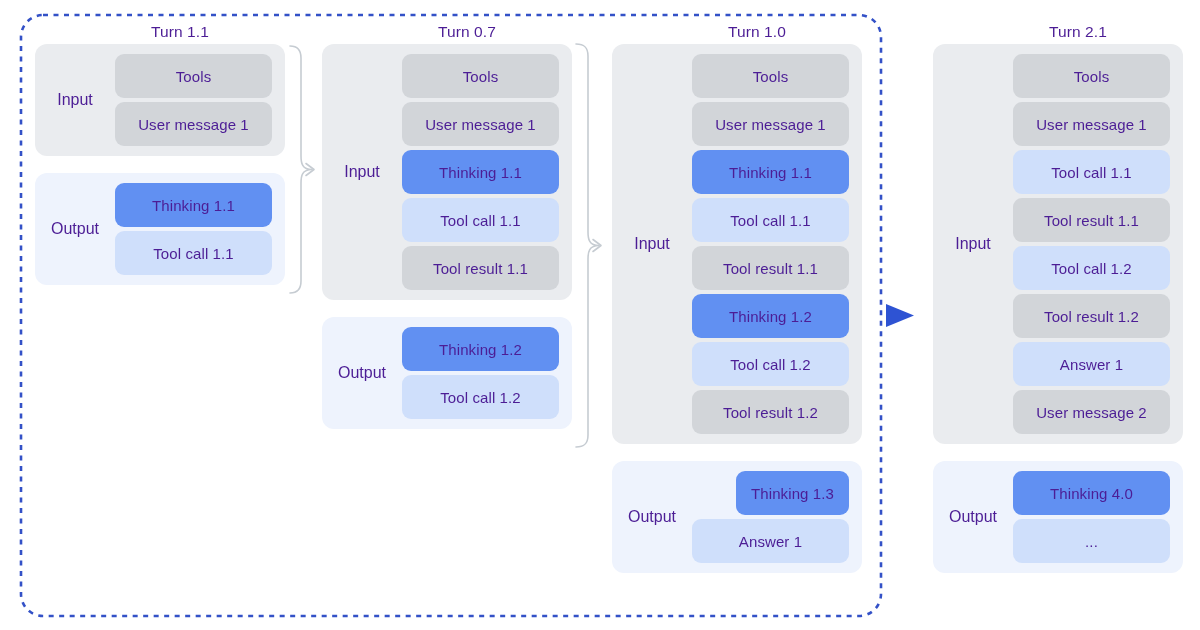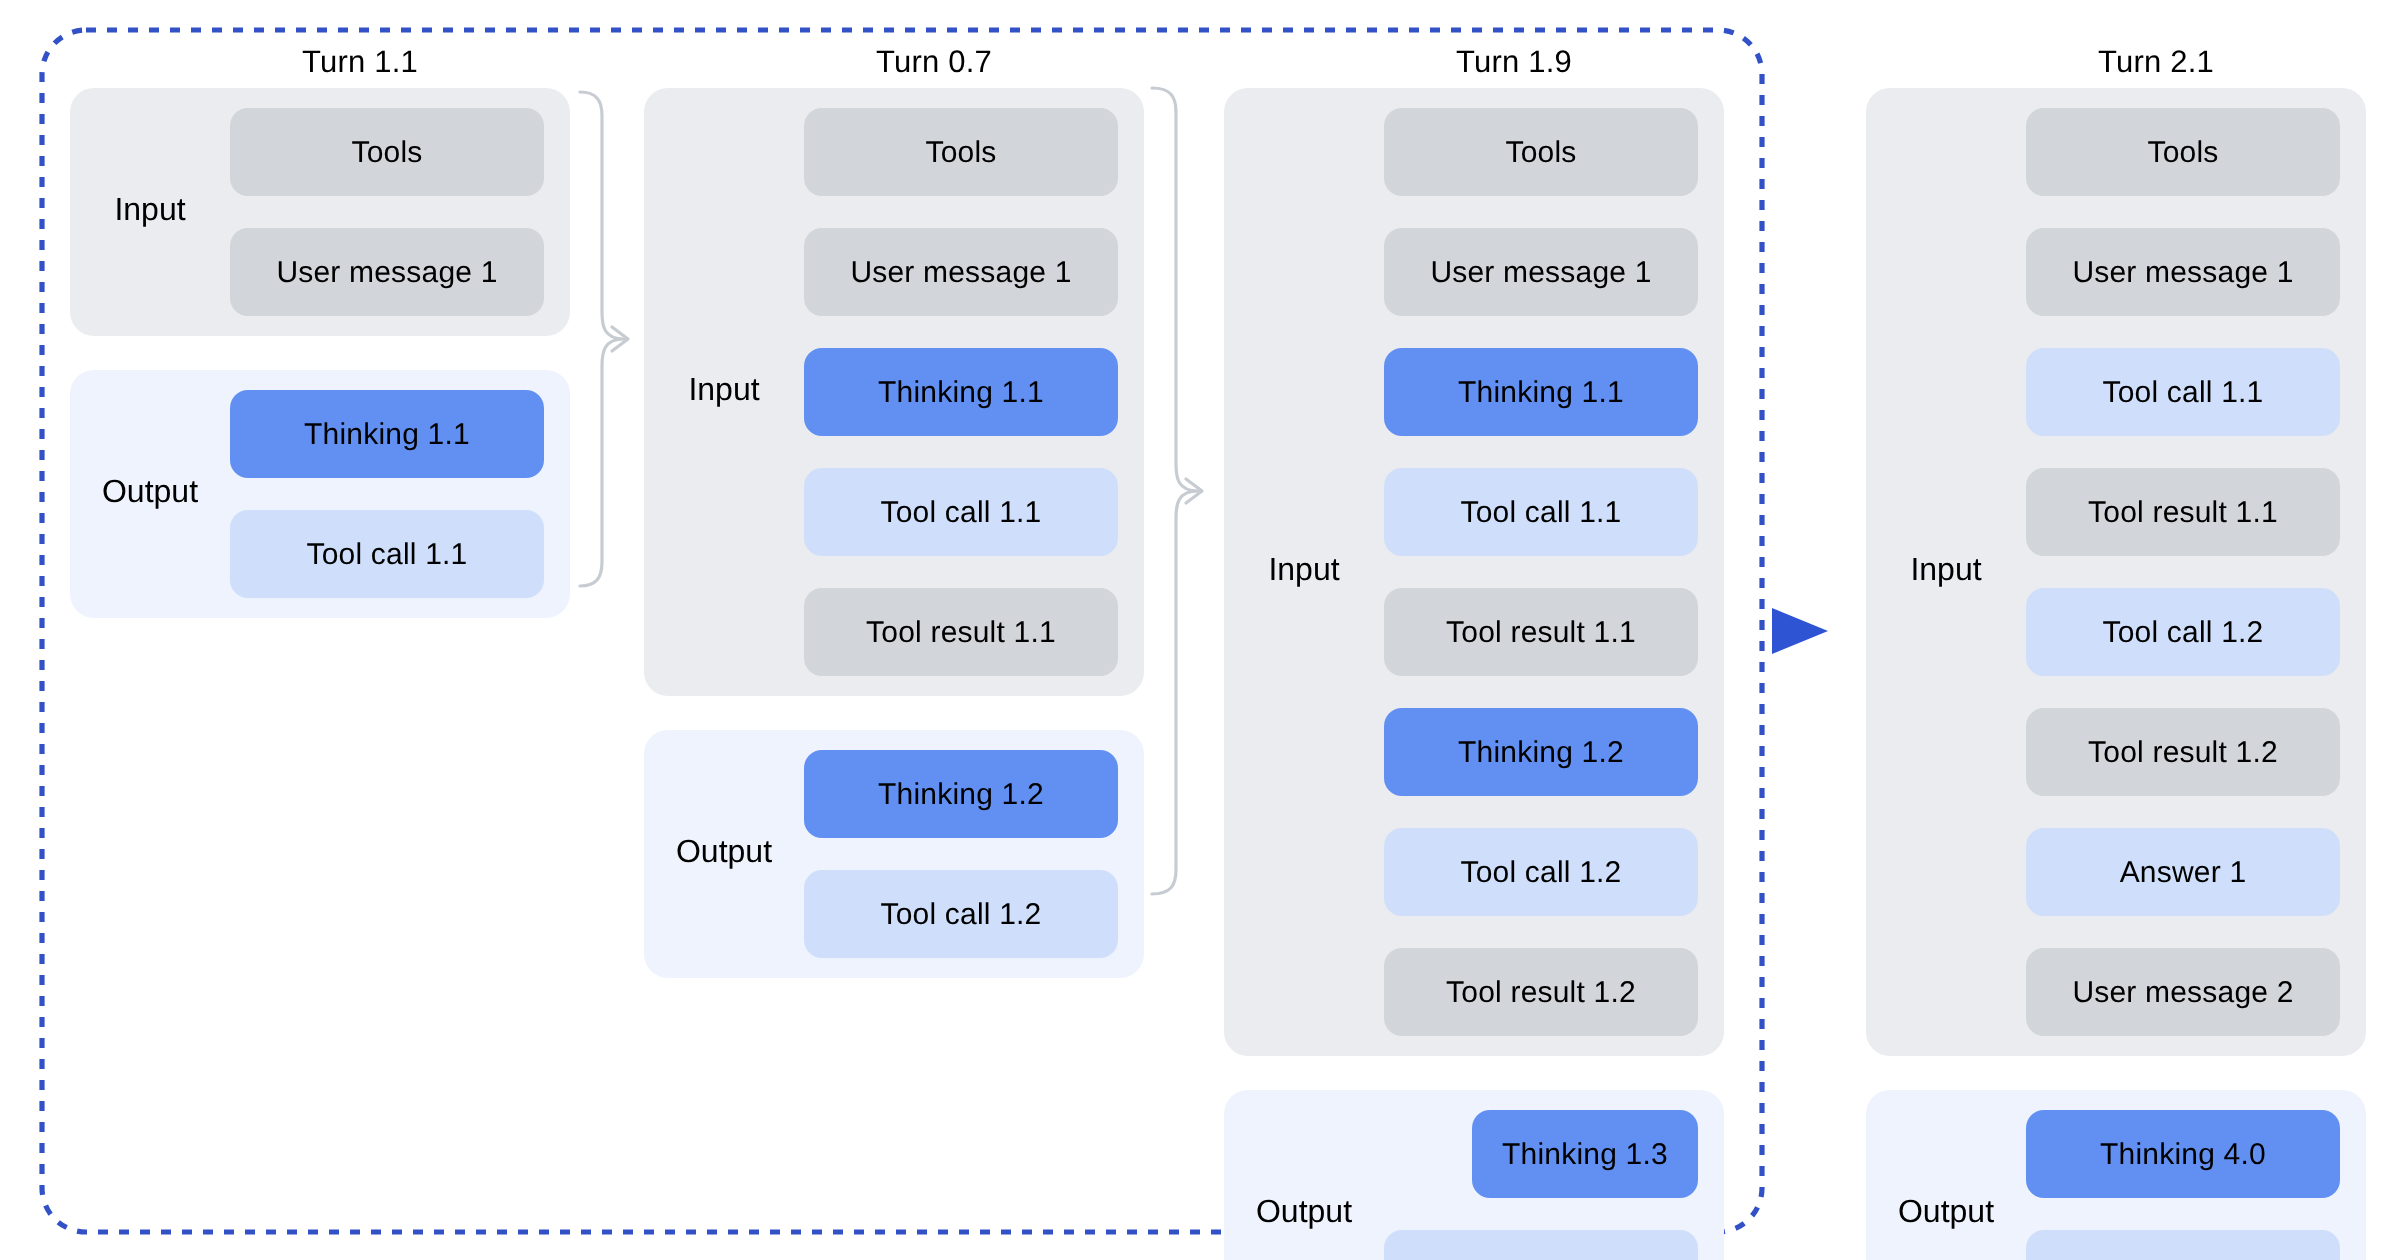--- a/index.html
+++ b/index.html
@@ -1,35 +1,35 @@
 <!DOCTYPE html>
 <html><head>
 <meta charset="utf-8">
 <style>
   html,body{margin:0;padding:0;background:#ffffff;}
   #canvas{
     position:relative;width:1200px;height:630px;background:#ffffff;overflow:hidden;
-    font-family:"Liberation Sans","DejaVu Sans",sans-serif;color:#000000;
+    font-family:"Liberation Sans","DejaVu Sans",sans-serif;color:#4c1d95;
   }
   .column{position:absolute;top:24px;width:250px;}
   .col-t11{left:35px;}
   .col-t12{left:322px;}
   .col-t13{left:612px;}
   .col-t21{left:933px;}
   .col-title{
     text-align:center;padding-left:40px;font-size:15.5px;font-weight:500;
     line-height:15px;margin-bottom:5px;letter-spacing:.1px;
   }
   .section{display:flex;border-radius:12px;padding:10px 13px 10px 0;}
   .section.output{margin-top:17px;}
   .sec-label{
     flex:1;display:flex;align-items:center;justify-content:center;
     font-size:16px;font-weight:500;
   }
-  .stack{display:flex;flex-direction:column;gap:16px;width:157px;flex:0 0 157px;}
+  .stack{display:flex;flex-direction:column;gap:4px;width:157px;flex:0 0 157px;}
   .box{
     height:44px;border-radius:9px;display:flex;align-items:center;justify-content:center;
     font-size:15px;font-weight:500;letter-spacing:.1px;
   }
   #overlay{position:absolute;left:0;top:0;pointer-events:none;}
 </style>
 </head>
 <body>
 
 <div id="canvas">
@@ -88,21 +88,21 @@
           <div class="sec-label">Output</div>
           <div class="stack">
             <div class="box" style="background: rgb(97, 144, 242);">Thinking 1.2</div>
             <div class="box" style="background: rgb(207, 223, 251);">Tool call 1.2</div>
           </div>
         </div>
       </div>
     </div>
 
     <div class="column col-t13">
-      <div class="col-title">Turn 1.9</div>
+      <div class="col-title">Turn 1.0</div>
       <div class="sections">
         <div class="section input" style="background: rgb(234, 236, 239);">
           <div class="sec-label">Input</div>
           <div class="stack">
             <div class="box" style="background: rgb(210, 213, 217);">Tools</div>
             <div class="box" style="background: rgb(210, 213, 217);">User message 1</div>
             <div class="box" style="background: rgb(97, 144, 242);">Thinking 1.1</div>
             <div class="box" style="background: rgb(207, 223, 251);">Tool call 1.1</div>
             <div class="box" style="background: rgb(210, 213, 217);">Tool result 1.1</div>
             <div class="box" style="background: rgb(97, 144, 242);">Thinking 1.2</div>

